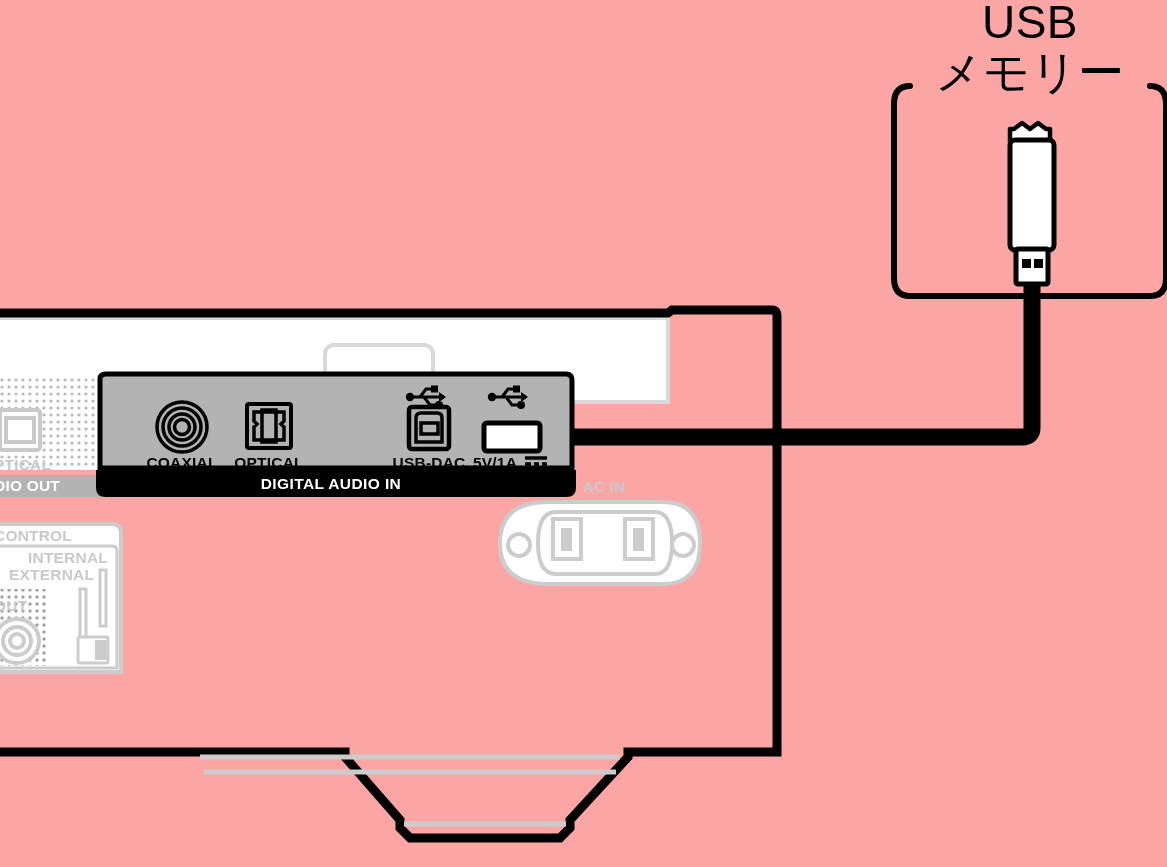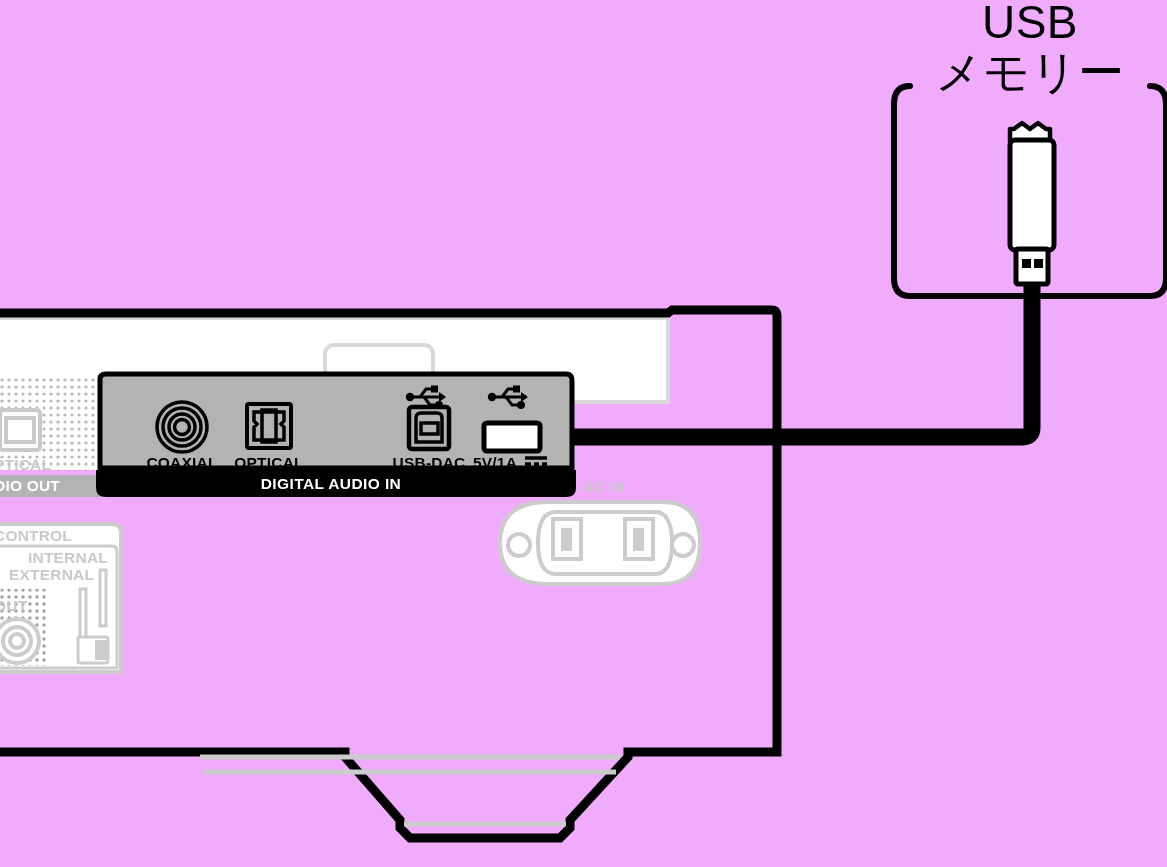--- a/index.html
+++ b/index.html
@@ -7,21 +7,21 @@
     padding: 0;
     background: #ffffff;
   }
   body {
     font-family: "Liberation Sans", sans-serif;
   }
   #stage {
     position: relative;
     width: 1167px;
     height: 867px;
-    background: #f0abfc;
+    background: #fca5a5;
     overflow: hidden;
   }
   #stage svg {
     position: absolute;
     top: 0;
     left: 0;
   }
   .lbl-usb-title {
     font-family: "Liberation Sans", sans-serif;
     font-size: 46px;

